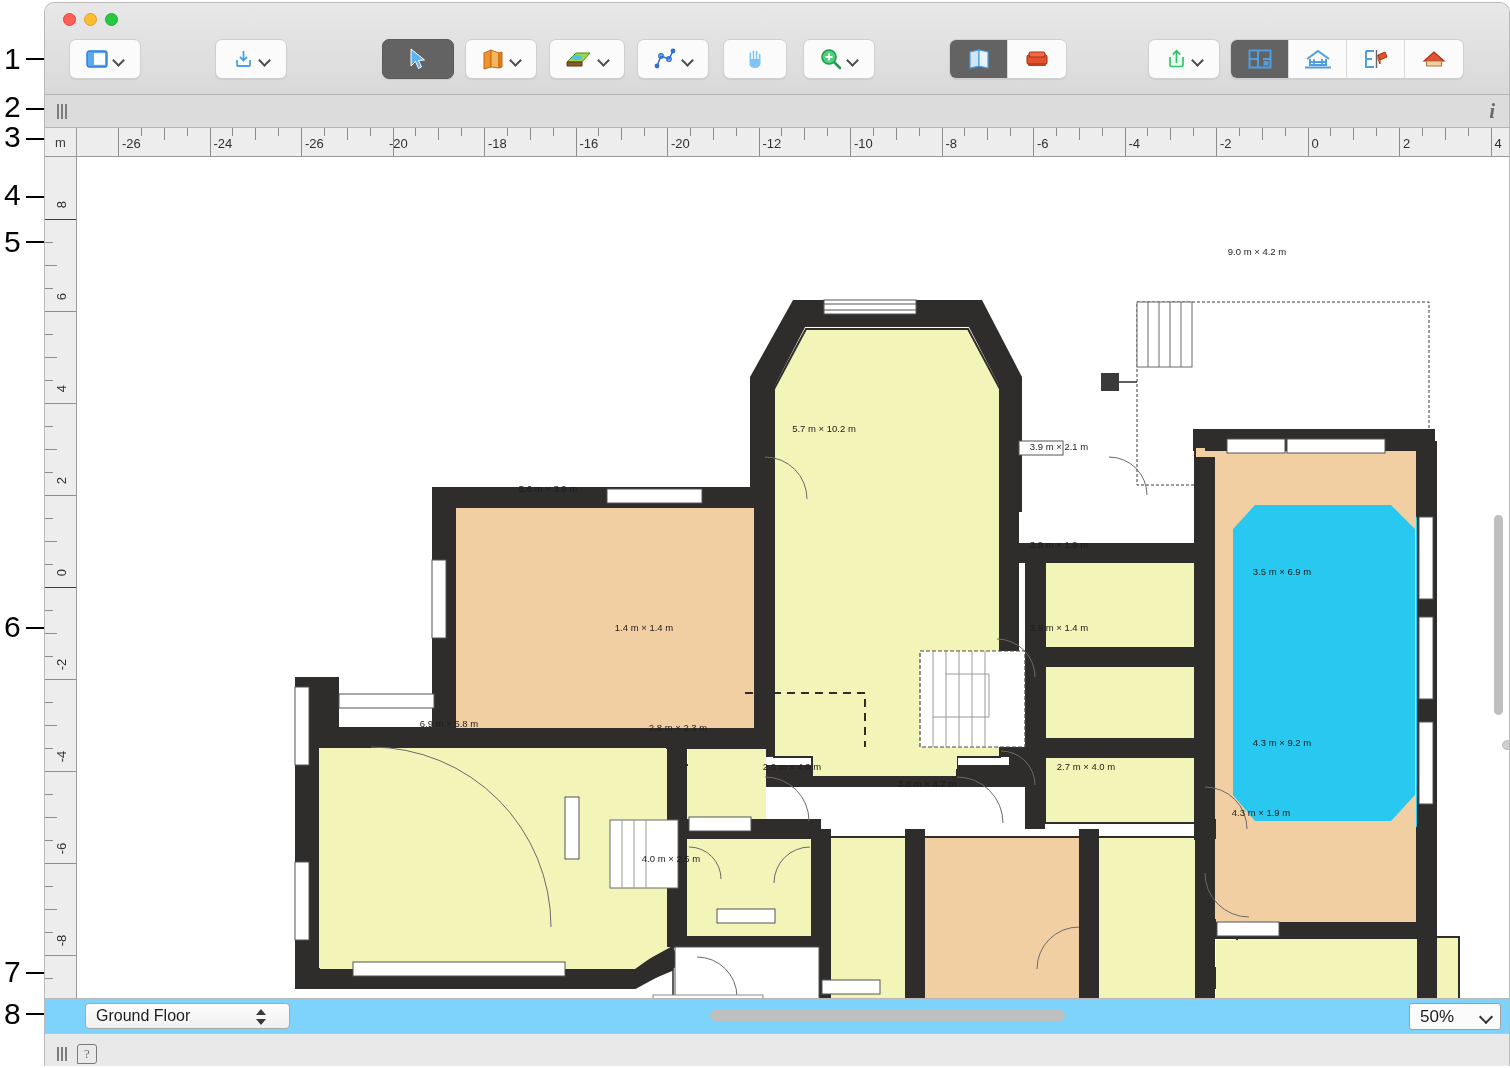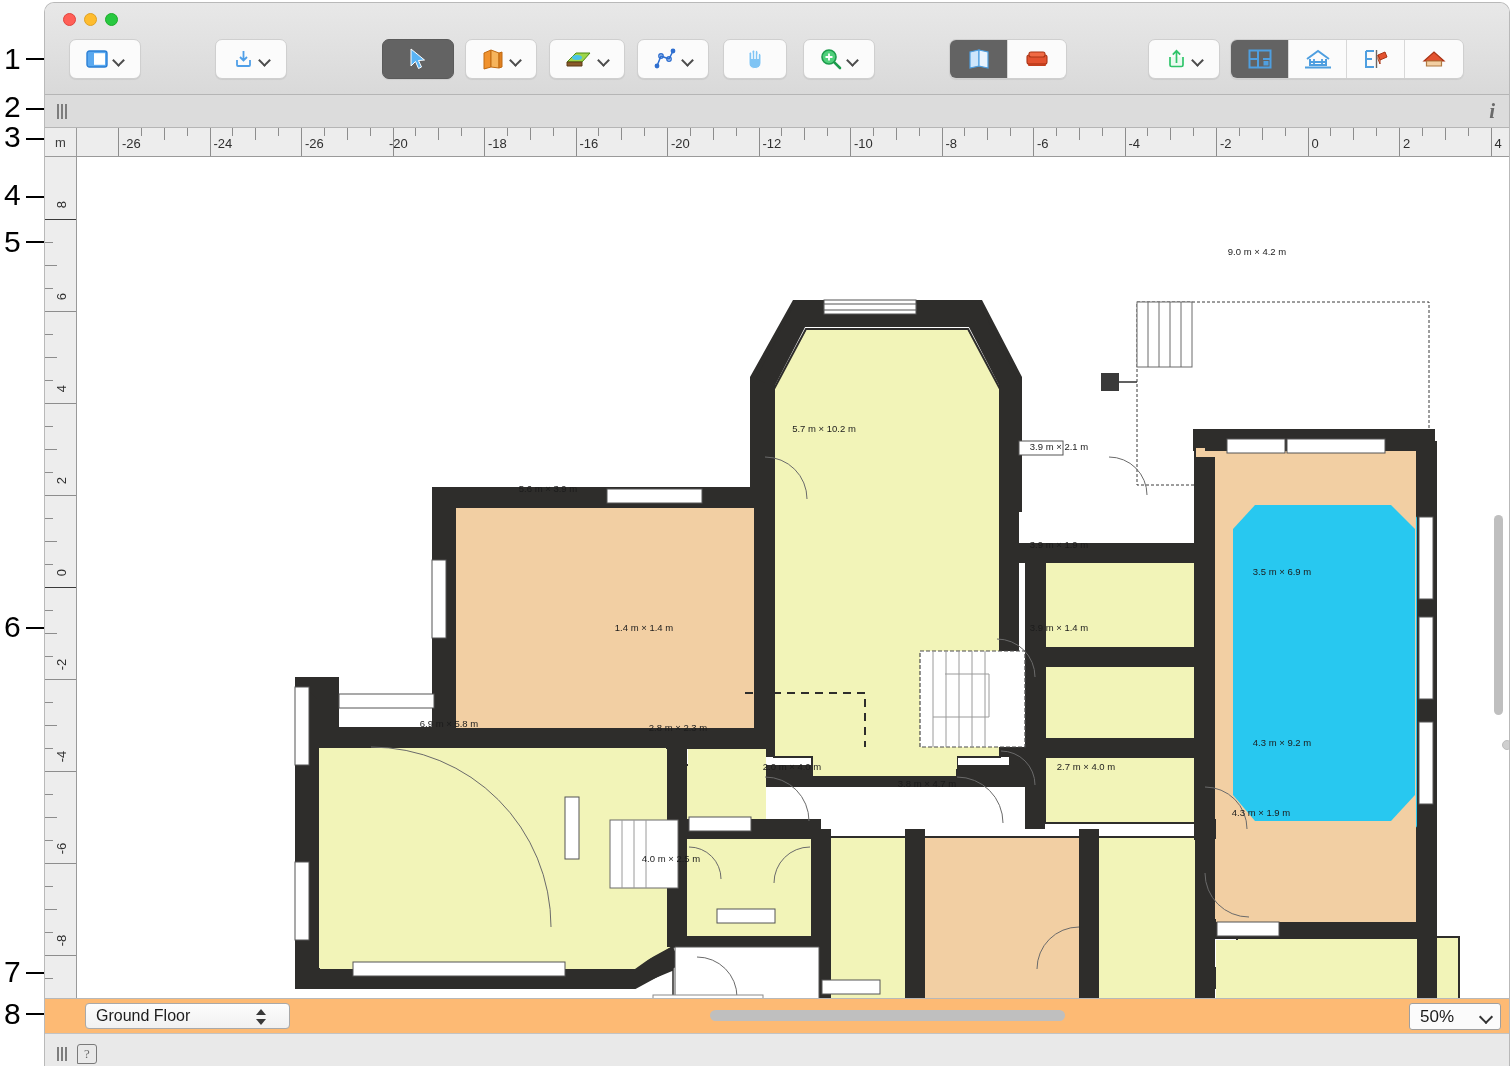--- a/index.html
+++ b/index.html
@@ -78,21 +78,21 @@
            background:#fff; overflow:hidden; }
 
   
   #vscroll{ position:absolute; right:2px; top:32px; width:15px; bottom:2px; }
   #vthumb{ position:absolute; left:2px; top:355px; width:9px; height:200px;
            background:#bfbfbf; border-radius:5px; }
   #vdot{ position:absolute; right:-5px; top:580px; width:10px; height:10px; border-radius:50%;
          background:#cfcfcf; border:1px solid #bdbdbd;}
 
   
-  #botbar{ position:relative; height:35px; background:#fdba74;
+  #botbar{ position:relative; height:35px; background:#7dd3fc;
            border-top:1px solid #b8b8b8; }
   #floorsel{ position:absolute; left:40px; top:4px; width:205px; height:26px;
              background:linear-gradient(#fdfdfd,#f1f1f1); border:1px solid #a9a9a9;
              border-radius:4px; display:flex; align-items:center; padding-left:10px;
              font-size:16px; color:#1d1d1d; }
   #floorsel .upd{ position:absolute; right:22px; top:3px; width:12px; height:20px;}
   #floorsel .upd:before,#floorsel .upd:after{ content:""; position:absolute; left:1px;
       width:0;height:0;border-left:5px solid transparent;border-right:5px solid transparent;}
   #floorsel .upd:before{ top:2px; border-bottom:6px solid #393939;}
   #floorsel .upd:after{ bottom:2px; border-top:6px solid #393939;}

